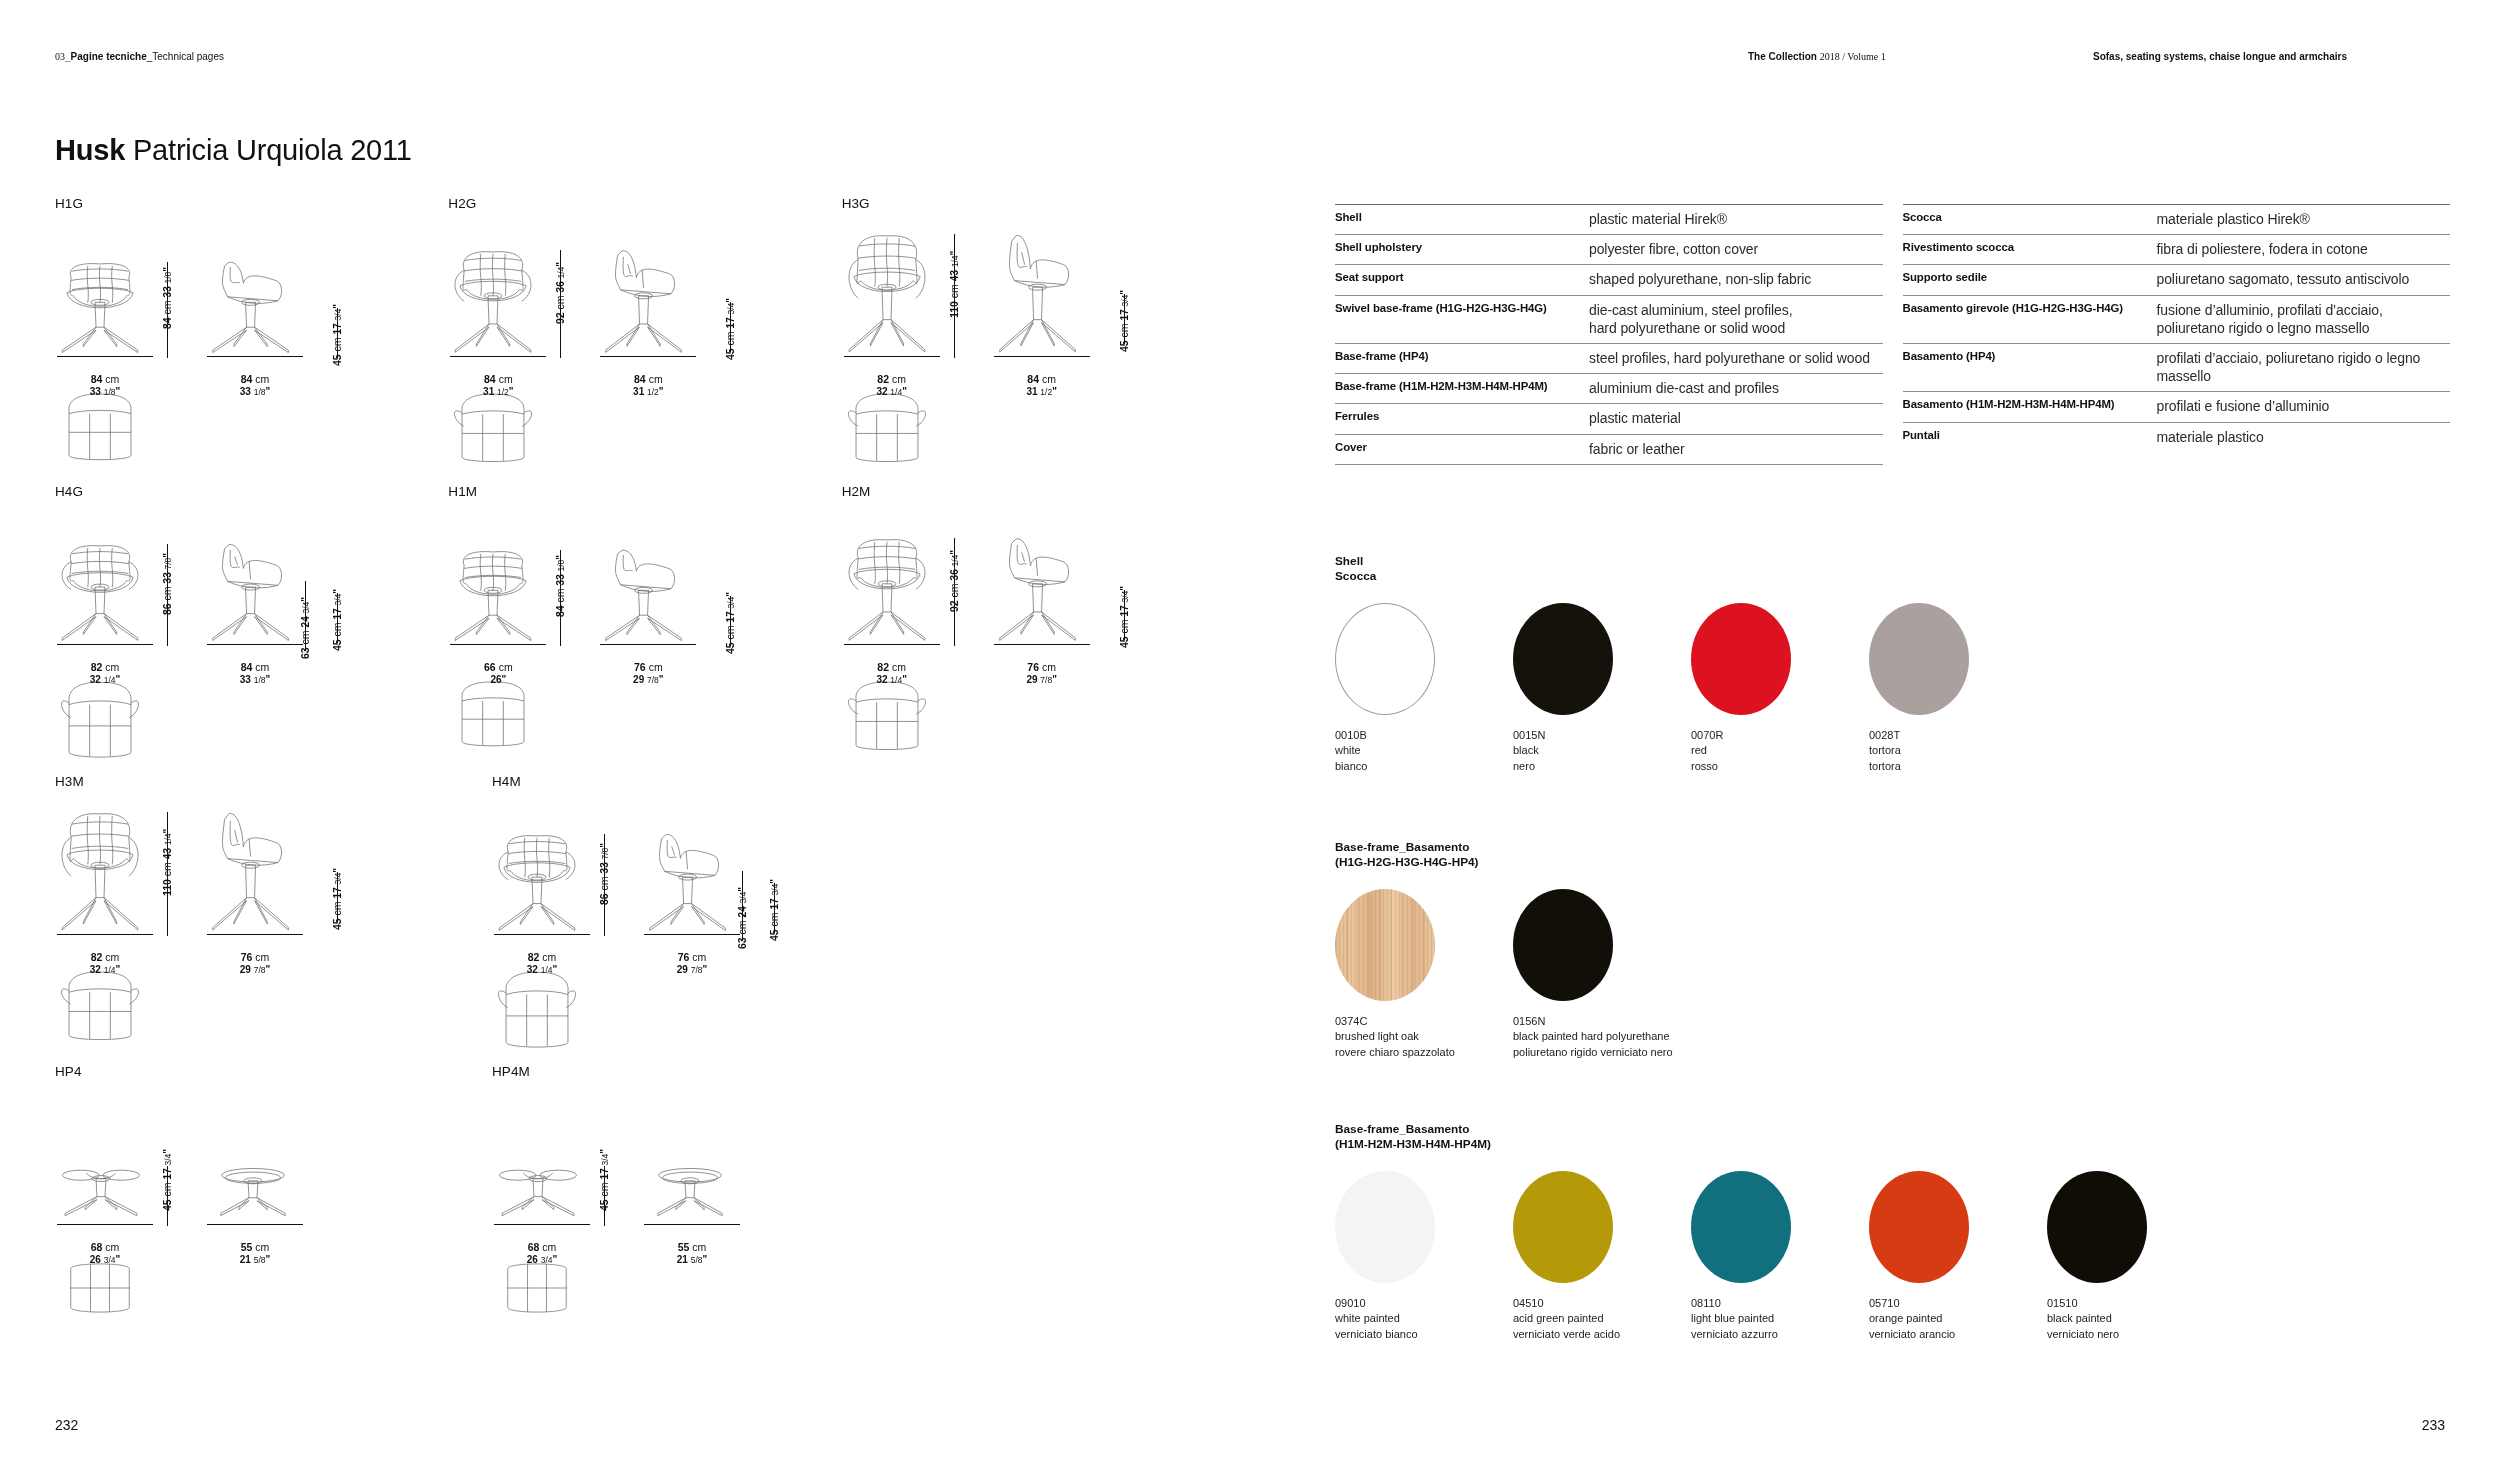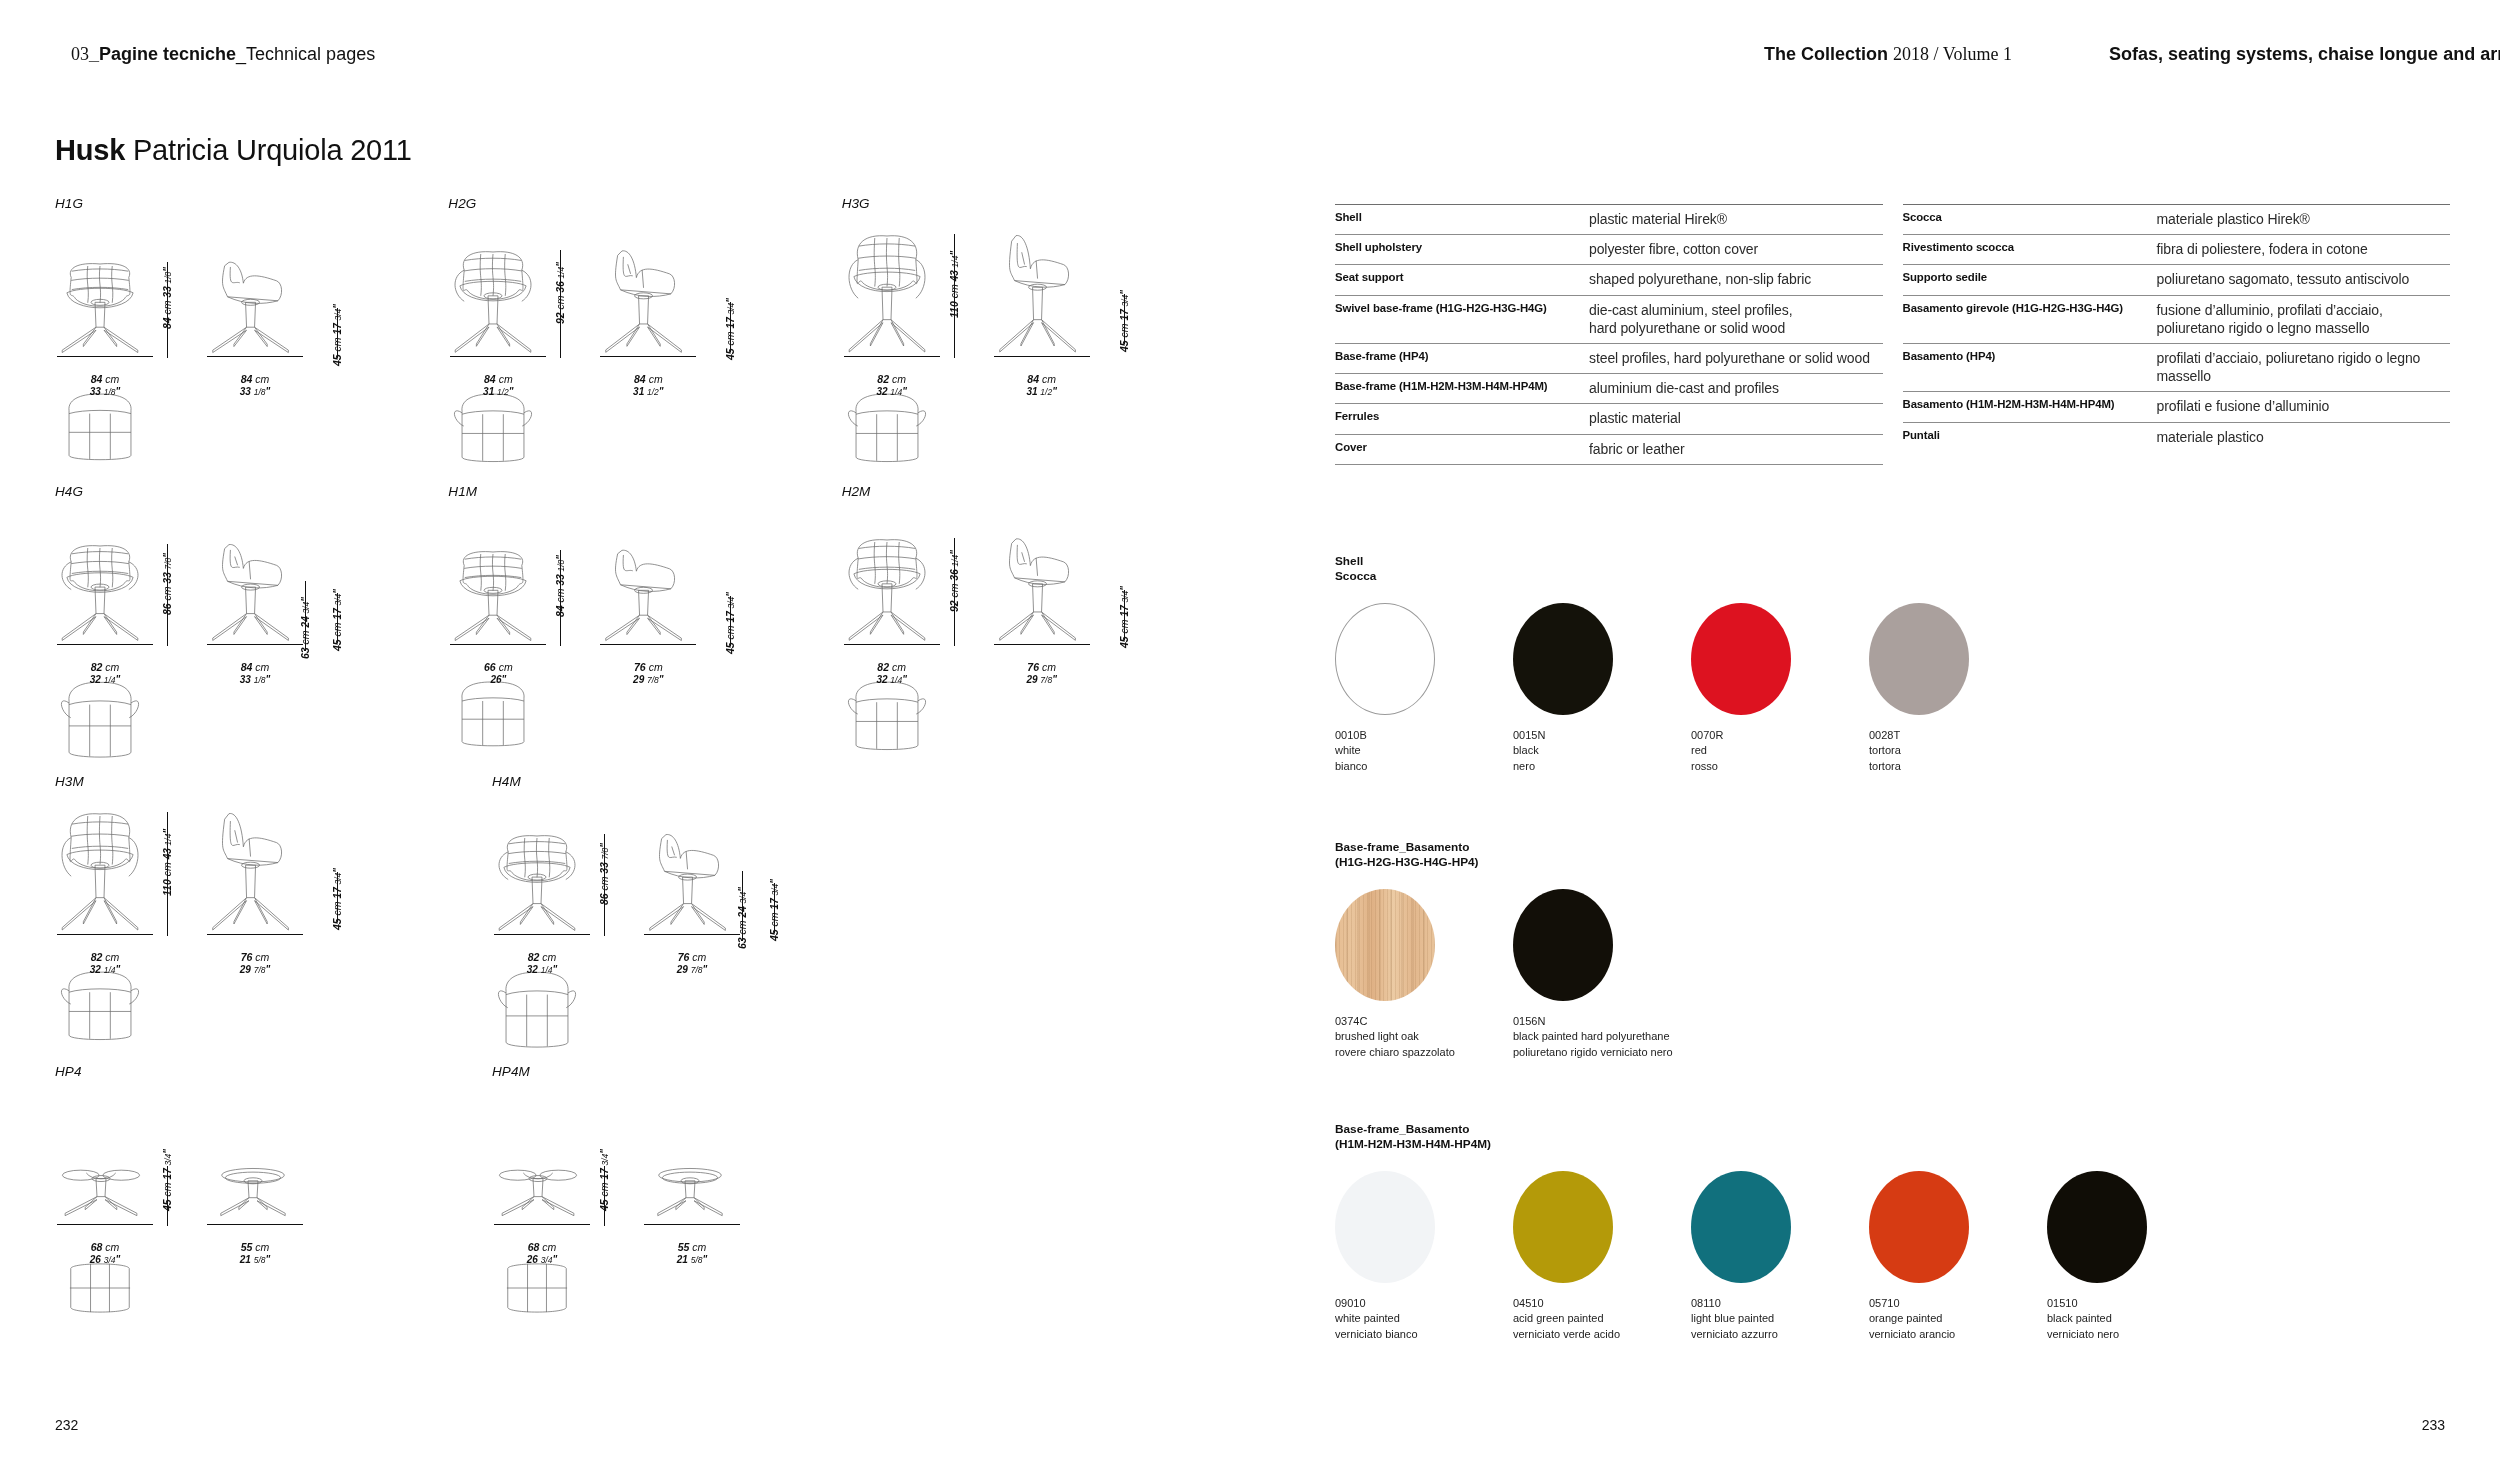--- a/index.html
+++ b/index.html
@@ -7,21 +7,21 @@
   body {
     width:2500px; height:1471px;
     background:#ffffff;
     font-family:"Liberation Sans", sans-serif;
     color:#1a1a1a;
     position:relative;
     overflow:hidden;
   }
 
   
-  .runhead { position:absolute; top:44px; font-size:18px; color:#111; white-space:nowrap;margin-left:16px; }
+  .runhead { position:absolute; top:51px; font-size:10px; color:#111; white-space:nowrap; }
   #rh-left  { left:55px; }
   #rh-mid   { left:1748px; }
   #rh-right { left:2093px; }
   .rh-b { font-weight:bold; }
   .rh-serif { font-family:"Liberation Serif", serif; }
   .rh-l { font-weight:300; }
 
   
   #product-title {
     position:absolute; left:55px; top:134px;
@@ -32,21 +32,21 @@
   
   .folio { position:absolute; bottom:38px; font-size:14px; color:#111; }
   #folio-left { left:55px; }
   #folio-right { right:55px; }
 
   
   #drawing-grid {
     position:absolute; left:55px; top:196px;
     width:1180px;
   }
-  .draw-row { display:flex;font-style:italic; }
+  .draw-row { display:flex; }
   .draw-cell { width:437px; position:relative; }
   .draw-cell.r1 { height:288px; }
   .draw-cell.r2 { height:290px; }
   .draw-cell.r3 { height:290px; }
   .draw-cell.r4 { height:230px; }
 
   .model-code {
     font-size:13.5px; font-weight:400; color:#111; letter-spacing:0.1px;
     margin-bottom:4px; height:16px;
   }

